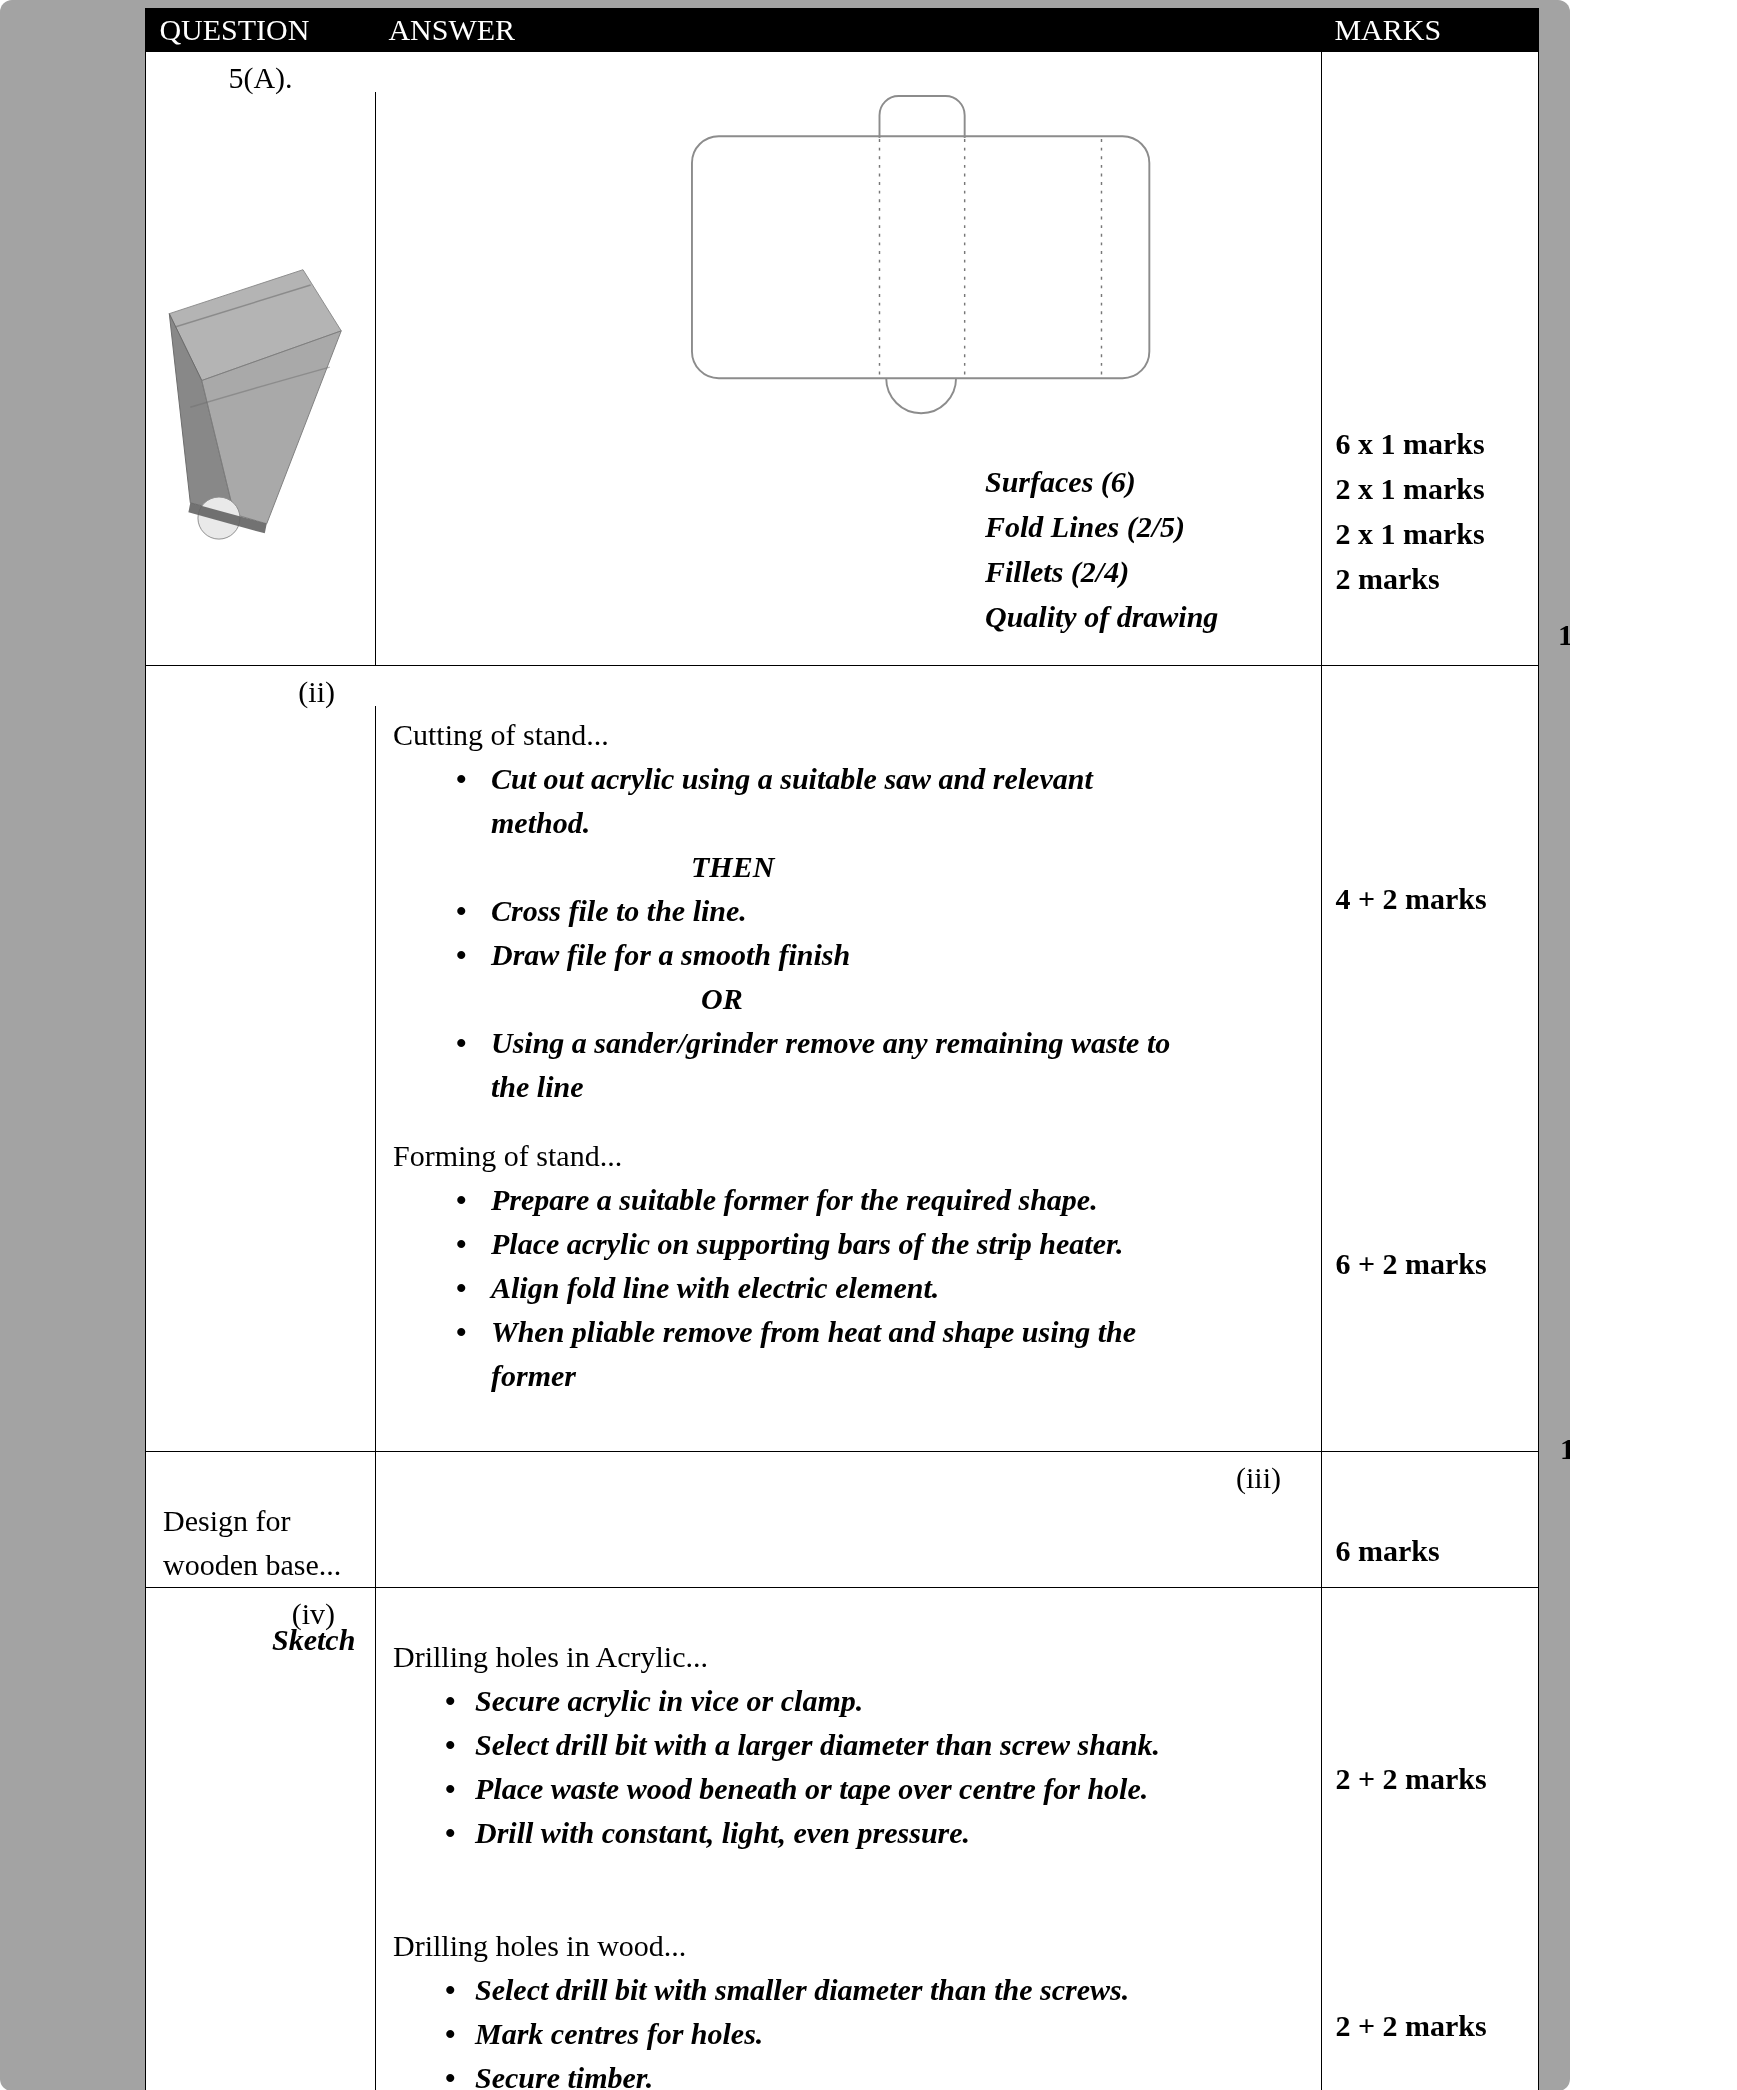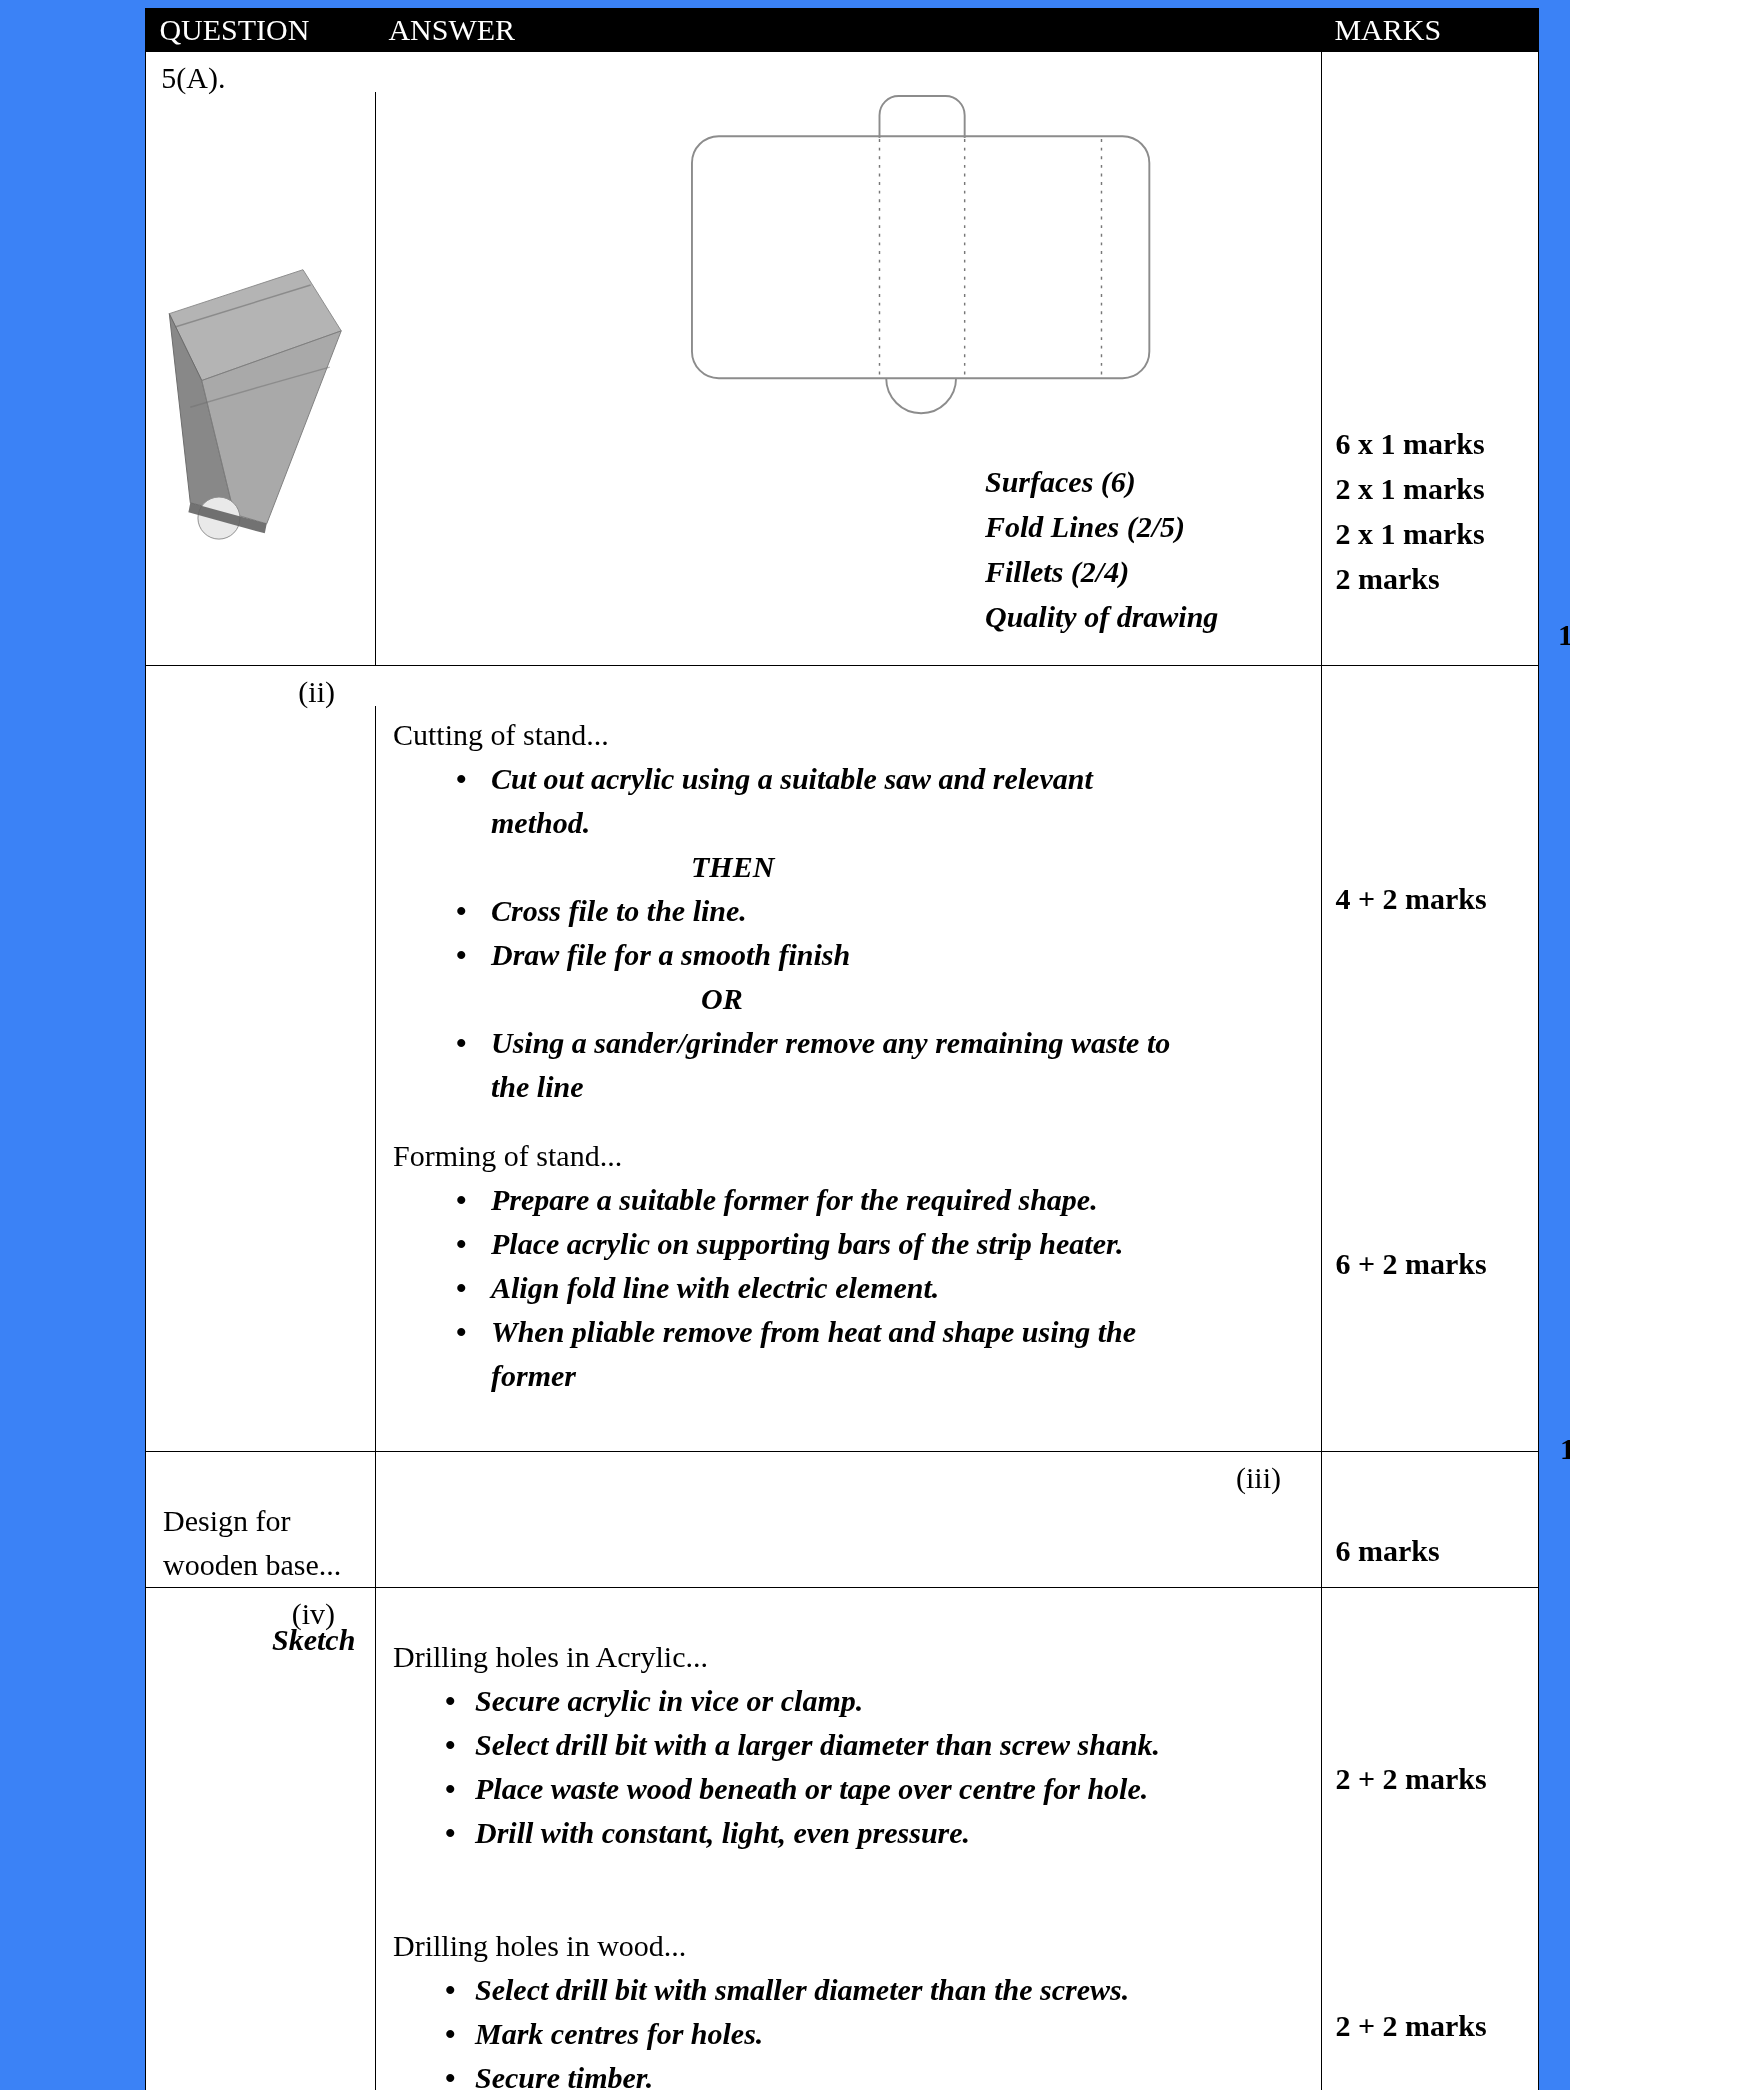--- a/index.html
+++ b/index.html
@@ -1,39 +1,40 @@
 <!DOCTYPE html>
 <html><head>
 <meta charset="utf-8">
 <style>
   * { margin:0; padding:0; box-sizing:border-box; }
   html,body { background:#ffffff; }
   .page {
     position:relative; width:1570px; height:2091px; overflow:hidden;
-    background:#3b82f6; color:#000;
+    background:#a3a3a3; color:#000;
     font-family:"Liberation Serif","DejaVu Serif",serif;
+    border-radius:12px;
   }
   .doc-table { position:absolute; left:145px; top:7.6px; width:1394px; }
   .t-row {
     display:grid; grid-template-columns:229px 946px 210px;
     border-left:1.9px solid #000; border-right:1.9px solid #000; border-bottom:1.9px solid #000;
     background:#fff;
   }
   .t-row.header {
     background:#000; color:#fff; border-top:1.9px solid #000;
     height:44px; align-items:center; font-size:30px;
   }
   .t-row.header .hcell { padding-left:13.4px; }
   .cell { position:relative; min-width:0; }
   .cell + .cell { border-left:1.9px solid #000; }
   .r1 { height:614px; }
   .r2 { height:786px; }
   .r3 { height:136px; }
   .r4 { height:537px; }
-  .qcell { font-size:30px; padding:9.6px 15.3px; }
+  .qcell { font-size:30px; padding:9.6px 15.3px;text-align:center; }
   .qcell.num { text-align:right; padding-right:40px; }
   .acell { font-size:30px; line-height:44px; padding:7.6px 19px 0 17px;margin-top:40px; }
   .mcell { font-size:30px; font-weight:bold; }
   
   .bullets { list-style:none; font-weight:bold; font-style:italic; }
   .bullets li { position:relative; padding-left:98px; white-space:pre-line; }
   .bullets li::before { content:"\2022"; position:absolute; left:63px; top:0; font-style:normal; }
   .bullets.tight li { padding-left:82px; }
   .bullets.tight li::before { left:52px; }
   .connector { font-weight:bold; font-style:italic; }

